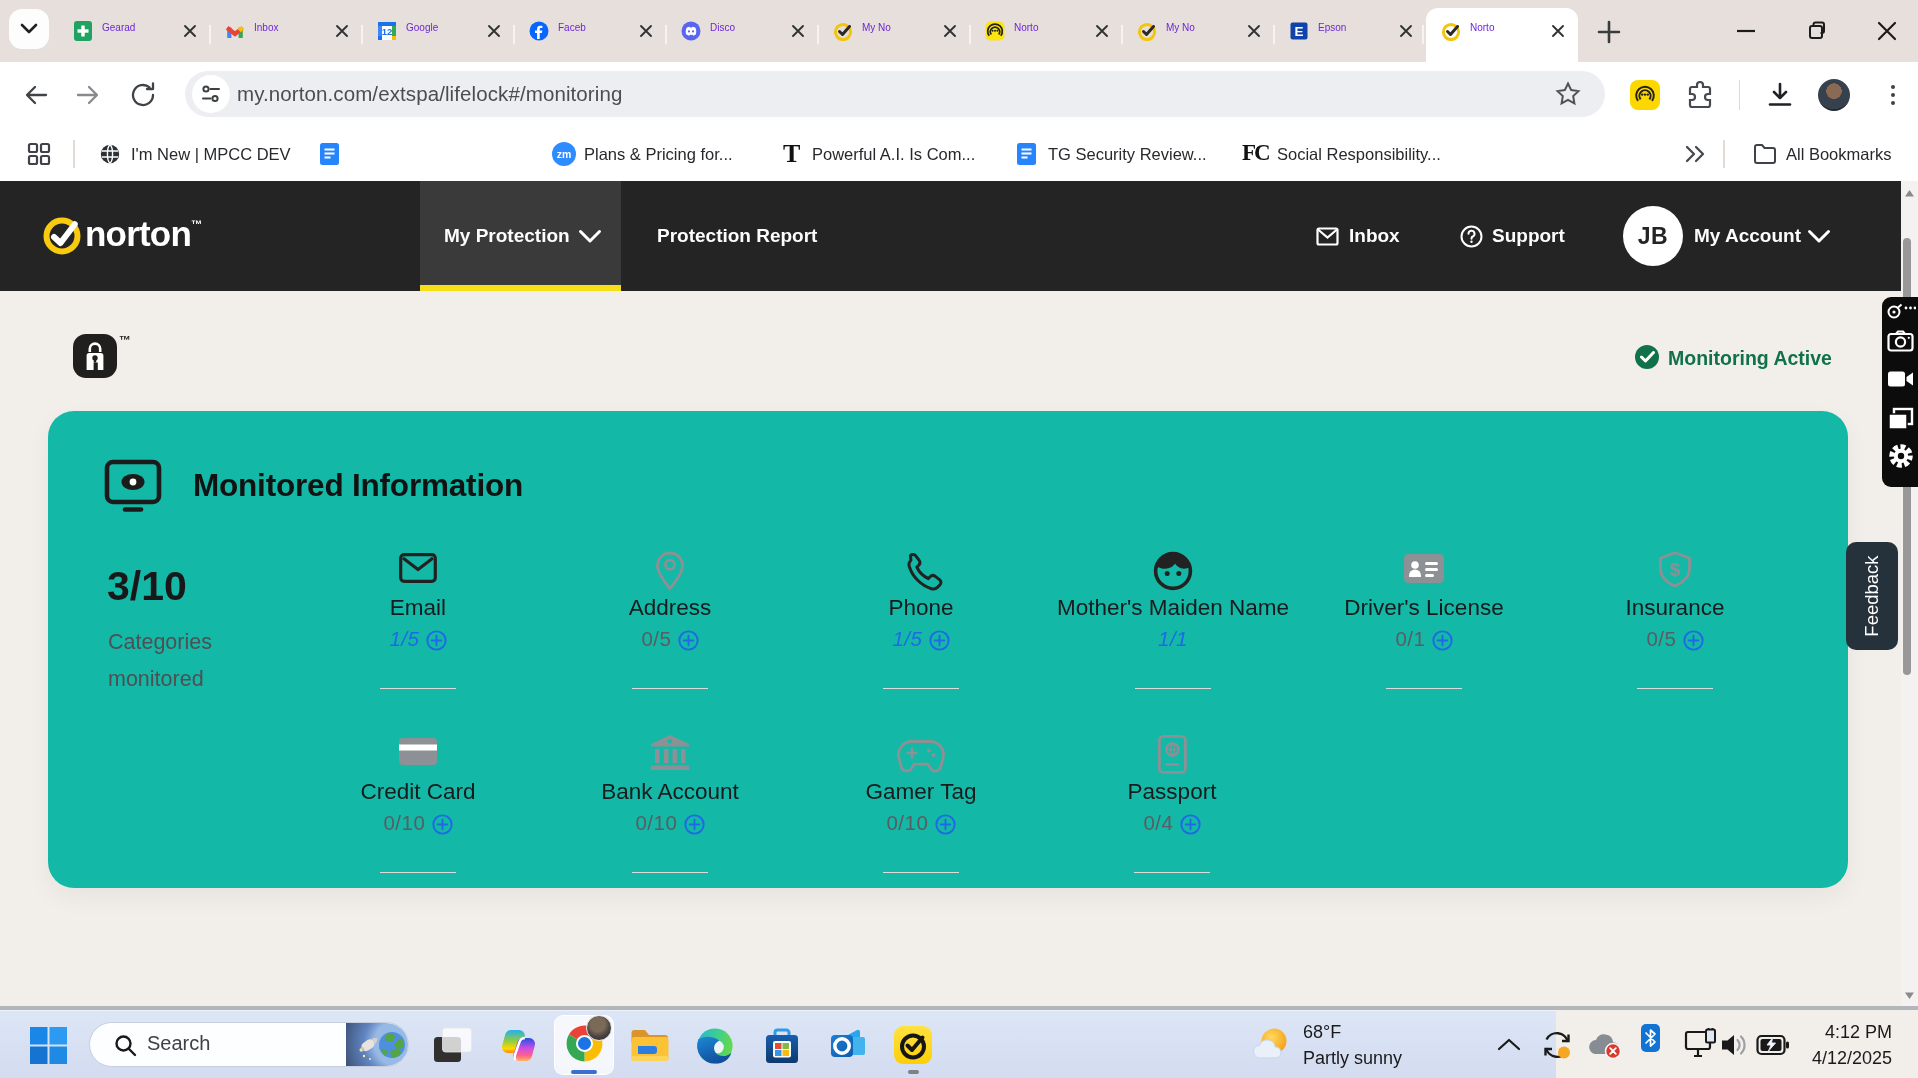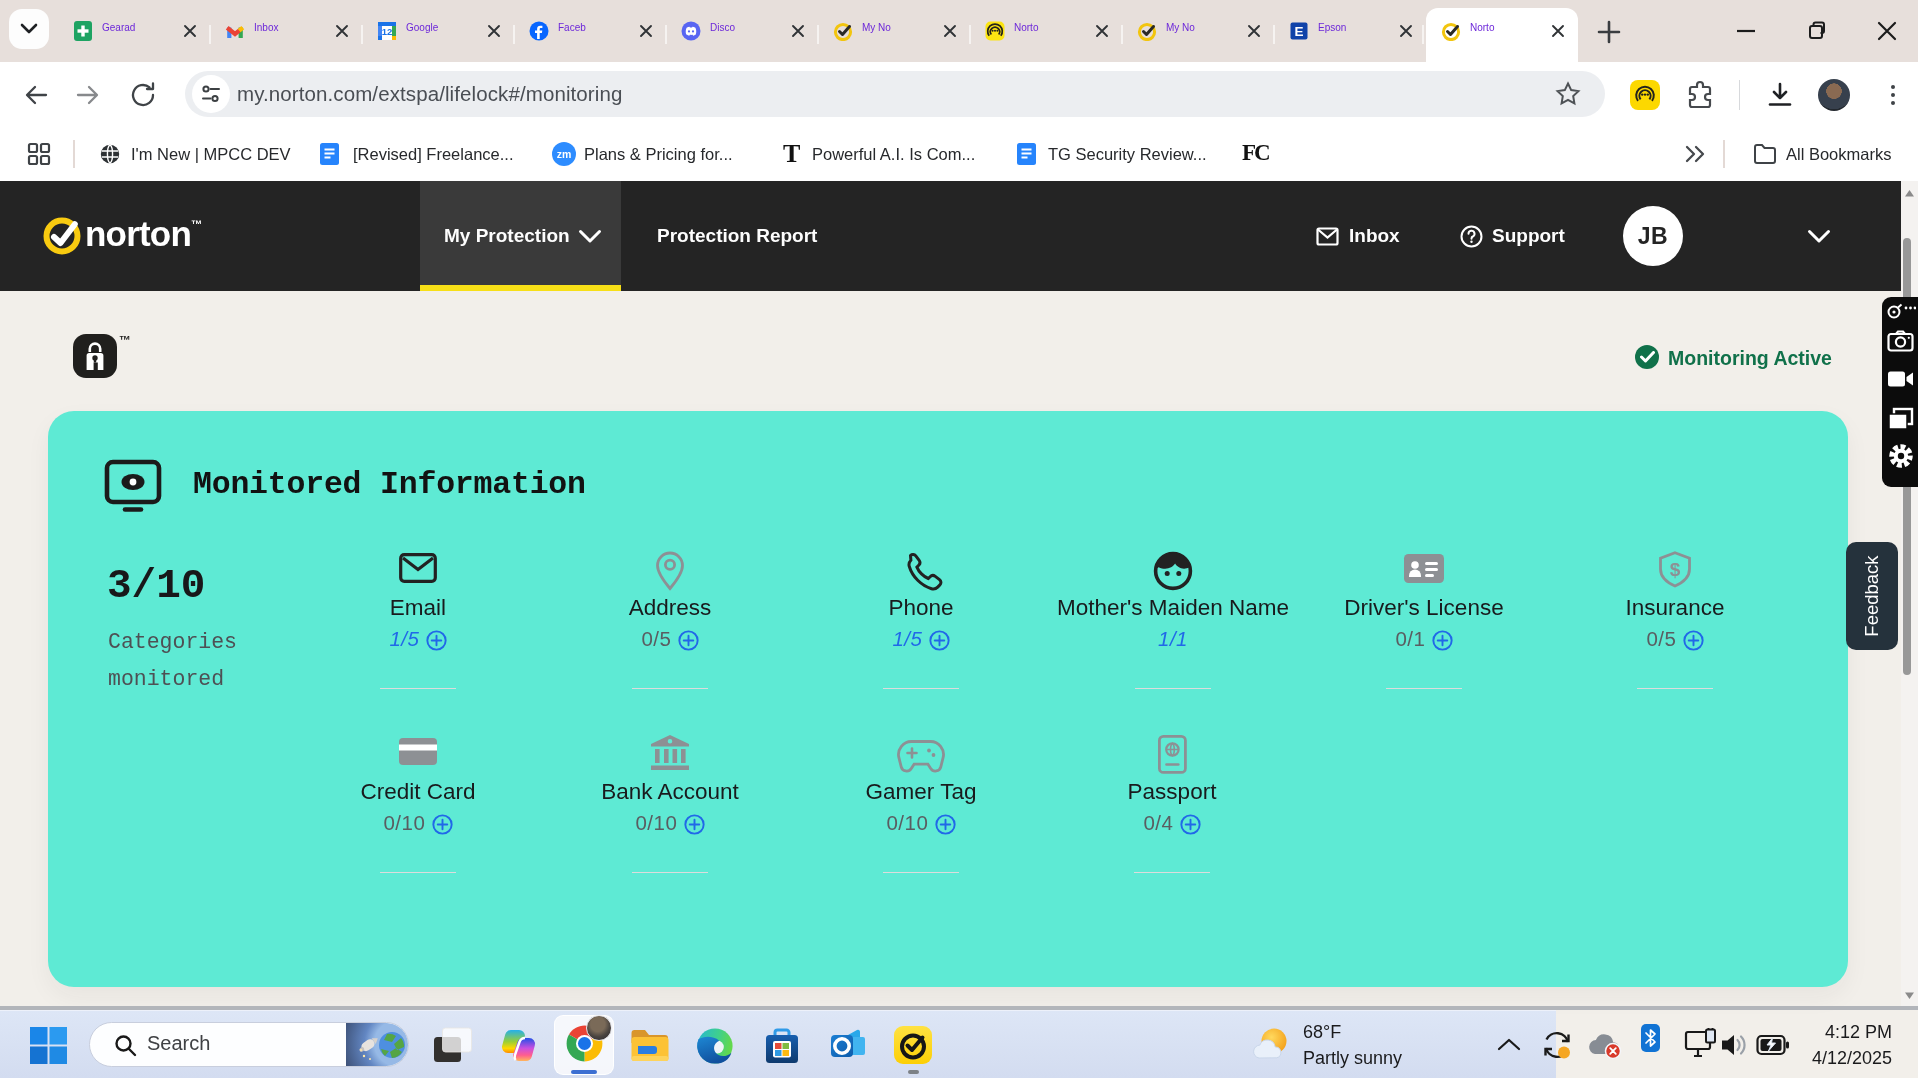--- a/index.html
+++ b/index.html
@@ -16,21 +16,21 @@
 
 #toolbar{position:absolute;top:62px;left:0;width:1918px;height:65px;background:#fff;}
 #omnibox{position:absolute;left:185px;top:9px;width:1420px;height:46px;border-radius:23px;background:#eceef1;}
 
 #bookmarks{position:absolute;top:127px;left:0;width:1918px;height:54px;background:#fff;padding-left:45px;}
 .bm{position:absolute;top:0;height:54px;font-size:16.5px;color:#27292c;}
 
 #nheader{position:absolute;top:181px;left:0;width:1918px;height:110px;background:#242424;color:#fff;}
 .nav{position:absolute;top:0;height:110px;line-height:110px;font-size:19px;font-weight:bold;color:#fdfdfd;white-space:nowrap;}
 
-#card{position:absolute;left:48px;top:411px;width:1800px;height:576px;background:#5eead4;border-radius:26px;box-shadow:0 10px 24px rgba(40,35,30,.05);font-family:Liberation Mono, monospace;}
+#card{position:absolute;left:48px;top:411px;width:1800px;height:477px;background:#14b8a6;border-radius:26px;box-shadow:0 10px 24px rgba(40,35,30,.05);}
 .gi{position:absolute;width:260px;text-align:center;}
 .gi .lbl{position:absolute;top:44px;width:100%;font-size:22.5px;color:#191b1d;}
 .gi .cnt{position:absolute;top:76px;width:100%;font-size:20.5px;color:#5a5d61;letter-spacing:.5px;}
 .gi .cnt .b{color:#2168e8;font-style:italic;}
 .gi .ul{position:absolute;top:137px;left:50%;margin-left:-38px;width:76px;border-top:1.5px solid #dcdcdc;}
 .gi .icw{position:absolute;top:0;left:0;width:100%;height:40px;}
 
 #taskbar{position:absolute;top:1010px;left:0;width:1556px;height:68px;background:linear-gradient(180deg,#dde6f6 0%,#d3dcf0 100%);border-top:1px solid #edf1fa;box-sizing:border-box;text-decoration:underline;}
 </style>
 </head>
@@ -255,31 +255,31 @@
   <div class="abs" style="left:73px;top:13px;width:2px;height:28px;background:#e3d9d5"></div>
   <svg class="abs" style="left:99px;top:16px" width="22" height="22" viewBox="0 0 22 22">
         <circle cx="11" cy="11" r="9.2" fill="#2d3134"></circle>
         <path d="M3 8 h16 M3 14 h16 M11 1.8 c-3.4 2.4 -3.4 16 0 18.4 M11 1.8 c3.4 2.4 3.4 16 0 18.4" fill="none" stroke="#fff" stroke-width="1.4"></path>
       </svg>
   <div class="bm" style="left:131px;line-height:54px">I'm New | MPCC DEV</div>
   <svg class="abs" style="left:318px;top:15px" width="23" height="24" viewBox="0 0 23 24">
         <rect x="2" y="1" width="19" height="22" rx="2.5" fill="#2684fc"></rect>
         <path d="M6.5 7.5 h10 M6.5 11.5 h10 M6.5 15.5 h6" stroke="#fff" stroke-width="2"></path>
       </svg>
-  <div class="bm" style="left:353px;line-height:54px">[Revised] Freelance...</div>
   <div class="abs" style="left:552px;top:15px;width:24px;height:24px;border-radius:50%;background:#2d8cff;color:#fff;font-size:10.5px;font-weight:bold;text-align:center;line-height:24px">zm</div>
   <div class="bm" style="left:584px;line-height:54px">Plans &amp; Pricing for...</div>
   <div class="abs" style="left:783px;top:12px;font-family:'Liberation Serif',serif;font-size:26px;font-weight:bold;color:#111">T</div>
   <div class="bm" style="left:812px;line-height:54px">Powerful A.I. Is Com...</div>
   <svg class="abs" style="left:1015px;top:15px" width="23" height="24" viewBox="0 0 23 24">
         <rect x="2" y="1" width="19" height="22" rx="2.5" fill="#2684fc"></rect>
         <path d="M6.5 7.5 h10 M6.5 11.5 h10 M6.5 15.5 h6" stroke="#fff" stroke-width="2"></path>
       </svg>
   <div class="bm" style="left:1048px;line-height:54px">TG Security Review...</div>
   <div class="abs" style="left:1242px;top:13px;font-family:'Liberation Serif',serif;font-size:23px;font-weight:bold;color:#111;letter-spacing:-2px">FC</div>
+  <div class="bm" style="left:1277px;line-height:54px">Social Responsibility...</div>
   <svg class="abs" style="left:1683px;top:17px" width="24" height="20" viewBox="0 0 24 20">
         <path d="M4 3 L11 10 L4 17 M13 3 L20 10 L13 17" fill="none" stroke="#46494d" stroke-width="2.3" stroke-linecap="round" stroke-linejoin="round"></path>
       </svg>
   <div class="abs" style="left:1723px;top:13px;width:2px;height:28px;background:#e3d9d5"></div>
   <svg class="abs" style="left:1753px;top:16px" width="24" height="22" viewBox="0 0 24 22">
         <path d="M2 4 a2 2 0 0 1 2-2 h5 l2.5 3 H20 a2 2 0 0 1 2 2 v11 a2 2 0 0 1 -2 2 H4 a2 2 0 0 1 -2-2 z" fill="none" stroke="#3f4347" stroke-width="2"></path>
       </svg>
   <div class="bm" style="left:1786px;line-height:54px">All Bookmarks</div>
 </div>
 
@@ -301,20 +301,21 @@
         <path d="M2 2.5 L11.5 10.5 L21 2.5" fill="none" stroke="#fff" stroke-width="2.2"></path>
       </svg>
   <div class="nav" style="left:1349px">Inbox</div>
   <svg class="abs" style="left:1460px;top:44px" width="23" height="23" viewBox="0 0 23 23">
         <circle cx="11.5" cy="11.5" r="10" fill="none" stroke="#fff" stroke-width="2"></circle>
         <path d="M8.5 8.8 a3 3 0 1 1 4.3 2.7 c-.9.4-1.3 1-1.3 1.9 v.4" fill="none" stroke="#fff" stroke-width="2" stroke-linecap="round"></path>
         <circle cx="11.5" cy="16.8" r="1.2" fill="#fff"></circle>
       </svg>
   <div class="nav" style="left:1492px">Support</div>
   <div class="abs" style="left:1623px;top:25px;width:60px;height:60px;border-radius:50%;background:#fff;color:#242424;font-weight:bold;font-size:23px;text-align:center;line-height:60px;letter-spacing:.5px">JB</div>
+  <div class="nav" style="left:1694px">My Account</div>
   <svg class="abs" style="left:1807px;top:48px" width="24" height="16" viewBox="0 0 24 16">
         <path d="M2.5 2.5 L12 12 L21.5 2.5" fill="none" stroke="#fff" stroke-width="3" stroke-linecap="round" stroke-linejoin="round"></path>
       </svg>
 </div>
 
 <div class="abs" style="left:73px;top:334px;width:44px;height:44px;background:#201f1d;border-radius:13px;">
   <svg class="abs" style="left:10px;top:5px" width="24" height="32" viewBox="0 0 24 32">
         <path d="M6.8 13 V9.8 a5.2 5.2 0 0 1 10.4 0 V13" fill="none" stroke="#fff" stroke-width="2.6"></path>
         <path d="M3.6 31 V16.6 a2.6 2.6 0 0 1 2.6 -2.6 h11.6 a2.6 2.6 0 0 1 2.6 2.6 V31 h-5.6 V23.4 h-4.2 V31 z" fill="#fff"></path>
         <circle cx="12" cy="19" r="2.7" fill="#201f1d"></circle>

